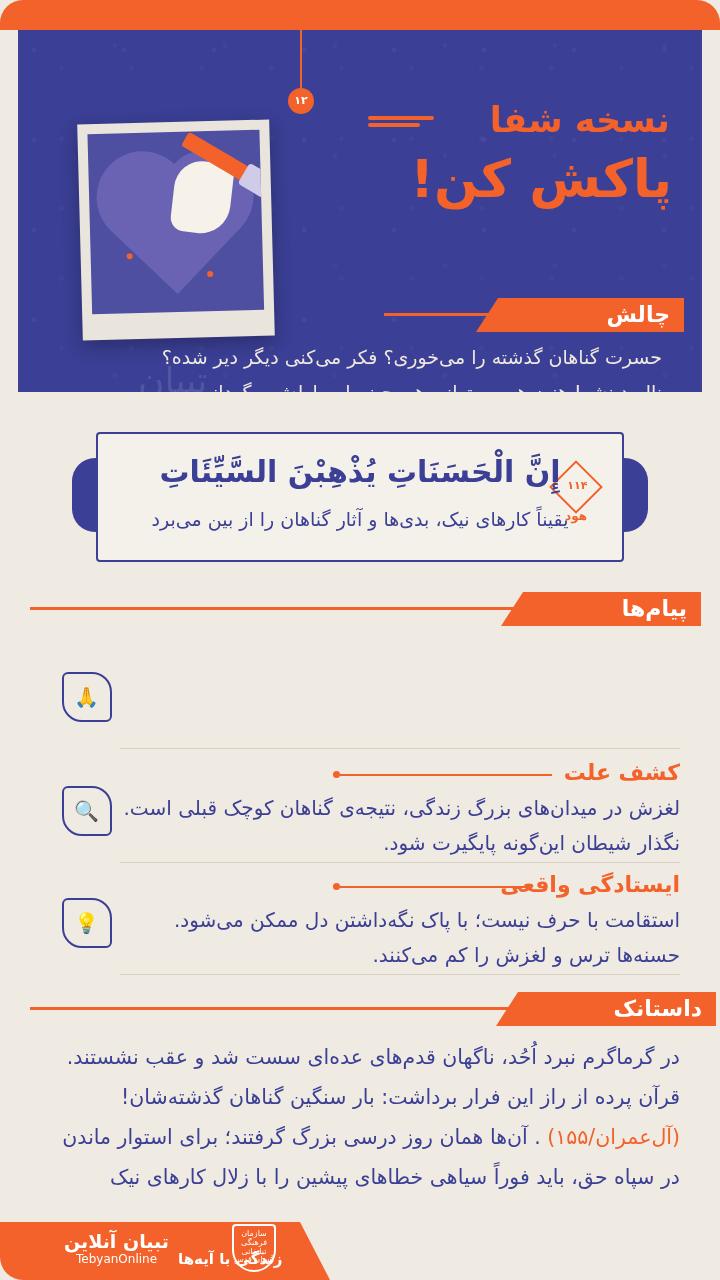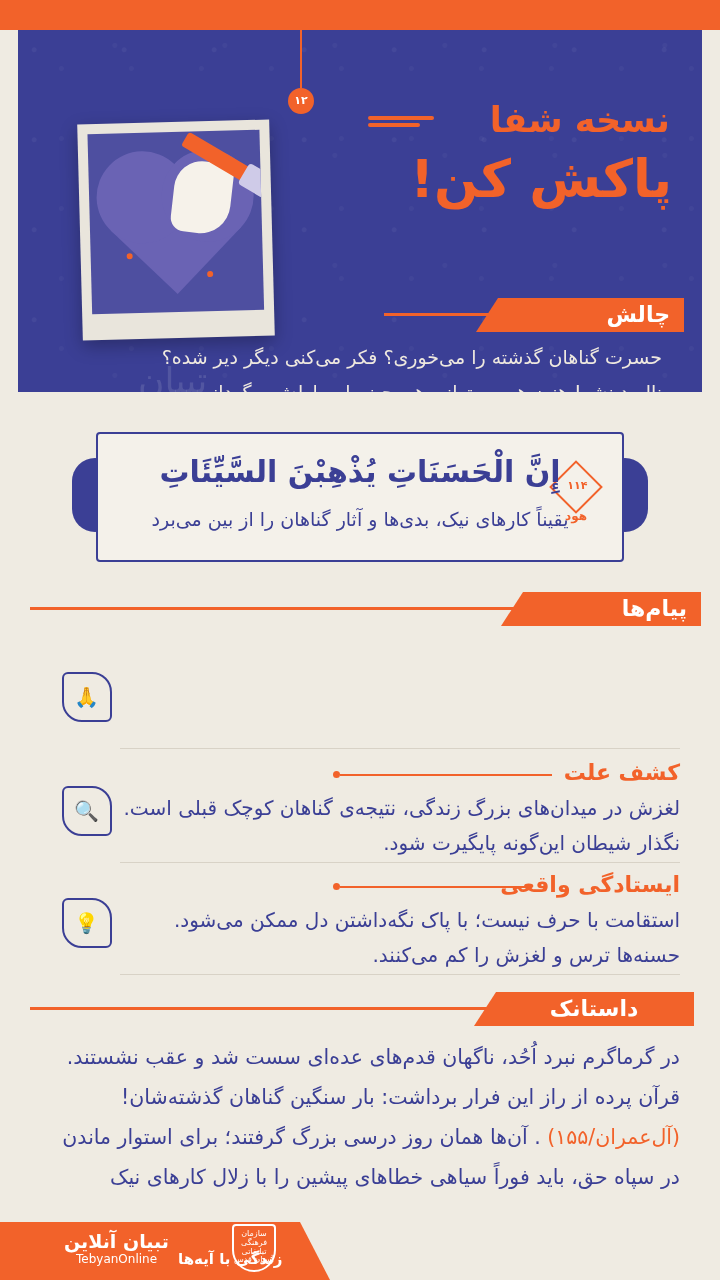--- a/index.html
+++ b/index.html
@@ -3,21 +3,21 @@
 <meta charset="utf-8">
 <style>
   html,body{margin:0;padding:0;}
   body{
     width:720px;height:1280px;
     background:#efebe2;
     font-family:"DejaVu Sans","Liberation Sans",sans-serif;
     overflow:hidden;
     position:relative;
   }
-  .page{position:relative;width:720px;height:1280px;overflow:hidden;background:#efebe2;}
+  .page{position:relative;width:720px;height:1280px;overflow:hidden;background:#efebe2;border-radius:23px;}
 
   
   .top-strip{position:absolute;top:0;left:0;width:720px;height:30px;background:#f2622a;}
 
   
   .hero{
     position:absolute;top:30px;left:18px;width:684px;height:362px;
     background:#3b3f95;
     overflow:hidden;
   }
@@ -154,21 +154,21 @@
   }
   .msg-dot{position:absolute;width:7px;height:7px;background:#f2622a;border-radius:50%;top:11px;}
   .msg-icon{
     position:absolute;width:46px;height:46px;border:2px solid #3b3f95;color:#3b3f95;
     display:flex;align-items:center;justify-content:center;font-size:20px;
     border-radius:6px 20px 6px 20px;
   }
   .msg-sep{position:absolute;right:40px;width:560px;height:1px;background:#d8d2c6;}
 
   
-  .story-ribbon{top:992px;right:26px;width:172px;text-align:center;}
+  .story-ribbon{top:992px;right:4px;width:172px;}
   .story-line{top:1007px;right:190px;width:500px;height:3px;}
   .story-text{
     position:absolute;top:1038px;right:40px;width:626px;
     color:#3b3f95;font-size:20.5px;line-height:1.95;text-align:right;direction:rtl;
   }
   .ref-inline{color:#f2622a;}
 
   
   .footer{position:absolute;bottom:0;left:0;width:720px;height:74px;background:#efebe2;}
   .footer-shape{

